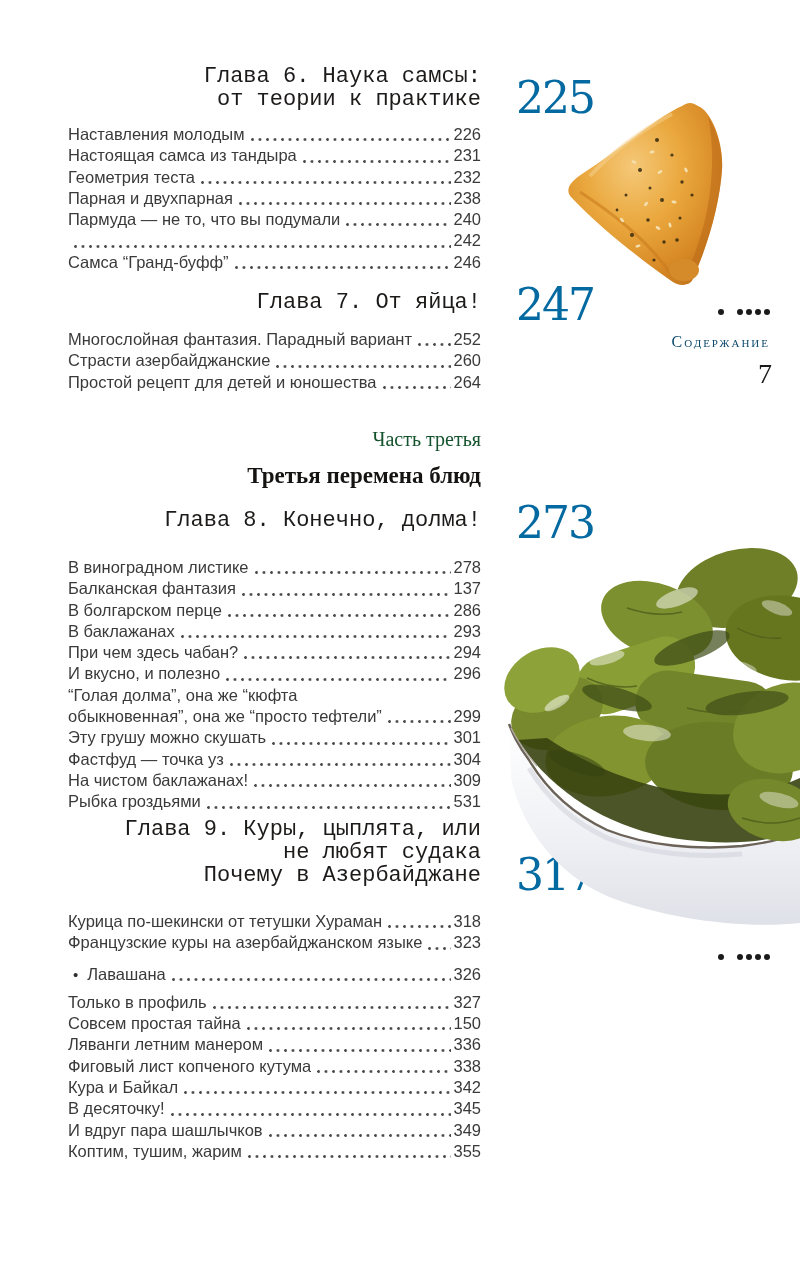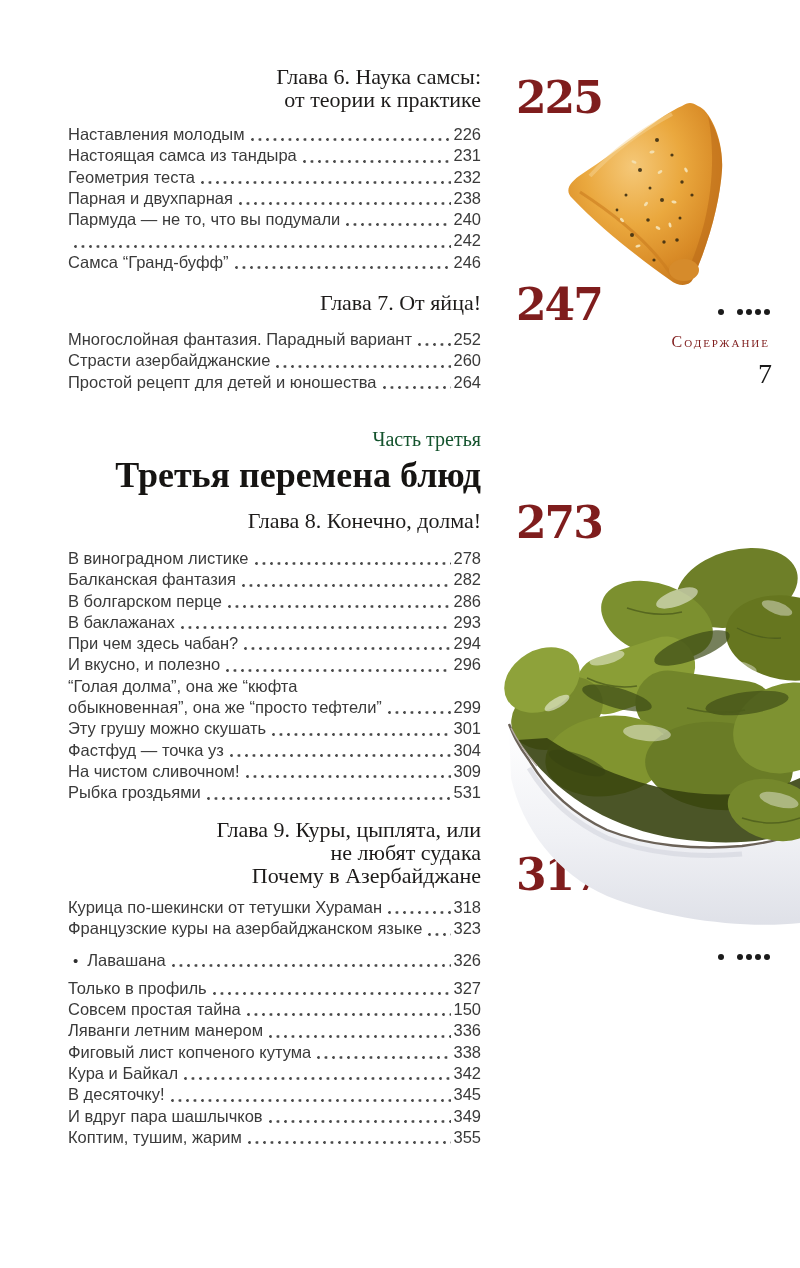--- a/index.html
+++ b/index.html
@@ -3,21 +3,21 @@
 <meta charset="utf-8">
 <style>
   html,body{margin:0;padding:0;background:#ffffff;}
   .page{
     position:relative;width:800px;height:1268px;background:#ffffff;overflow:hidden;
     font-family:"Liberation Sans","DejaVu Sans",sans-serif;color:#3a3a3a;
   }
   
   .sec{position:absolute;left:68px;width:413px;}
   .chapter-heading{
-    font-family:Liberation Serif, serif;
+    font-family:Liberation Mono, monospace;
     font-size:22px;line-height:23px;color:#1d1b1a;text-align:right;
   }
   .toc-list{width:100%;}
   .toc-row{
     display:flex;align-items:center;height:21.3px;line-height:21.3px;
     font-size:16.5px;color:#3a3a3a;white-space:nowrap;
   }
   .toc-row.cont .toc-title{flex:1;}
   .toc-title{overflow:hidden;}
   .leader{
@@ -29,35 +29,35 @@
   .toc-row.bullet{margin-top:10px;margin-bottom:7px;}
   .bullet-dot{margin:0 9px 0 5px;font-size:15px;color:#2e2e2e;}
   
   .part-block{position:absolute;left:68px;width:413px;text-align:right;}
   .part-kicker{
     font-family:"Liberation Serif","DejaVu Serif",serif;
     font-size:20px;line-height:22px;color:#14532d;
   }
   .part-title{
     font-family:"Liberation Serif","DejaVu Serif",serif;font-weight:bold;
-    font-size:36px;line-height:33px;margin-top:9px;color:#161412;
+    font-size:23px;line-height:33px;margin-top:9px;color:#161412;
   }
   
   .big-num{
     position:absolute;left:516px;
     font-family:"DejaVu Serif","Liberation Serif",serif;
-    font-size:44px;line-height:44px;letter-spacing:-2px;color:#7f1d1d;font-weight:bold;
+    font-size:44px;line-height:44px;letter-spacing:-2px;color:#0369a1;
   }
   .ornament{position:absolute;right:30px;display:flex;gap:13px;align-items:center;}
   .dot-group{display:flex;gap:3px;}
   .dot{width:6px;height:6px;border-radius:50%;background:#1b1b1b;}
   .contents-label{
     position:absolute;right:30px;top:333px;
     font-family:"Liberation Serif","DejaVu Serif",serif;
-    font-variant:small-caps;font-size:16px;letter-spacing:2px;color:#7f1d1d;
+    font-variant:small-caps;font-size:16px;letter-spacing:2px;color:#0c4a6e;
   }
   .folio{
     position:absolute;right:28px;top:359px;
     font-family:"Liberation Serif","DejaVu Serif",serif;
     font-size:28px;line-height:30px;color:#1a1a1a;
   }
   .photo{position:absolute;}
   .photo svg{display:block;}
 </style>
 </head>
@@ -133,30 +133,30 @@
 
   <div class="part-block" style="top:428px">
     <div class="part-kicker">Часть третья</div>
     <div class="part-title">Третья перемена блюд</div>
   </div>
 
   <section class="sec" style="top:509px">
     <div class="chapter-heading">
         <div class="chapter-heading-line">Глава 8. Конечно, долма!</div>
       </div>
-    <div class="toc-list" style="margin-top:16px">
+    <div class="toc-list" style="margin-top:25px">
         <div class="toc-row">
           <span class="toc-title">В виноградном листике</span>
           <span class="leader"></span>
           <span class="toc-page">278</span>
         </div>
         <div class="toc-row">
           <span class="toc-title">Балканская фантазия</span>
           <span class="leader"></span>
-          <span class="toc-page">282</span>
+          <span class="toc-page">137</span>
         </div>
         <div class="toc-row">
           <span class="toc-title">В болгарском перце</span>
           <span class="leader"></span>
           <span class="toc-page">286</span>
         </div>
         <div class="toc-row">
           <span class="toc-title">В баклажанах</span>
           <span class="leader"></span>
           <span class="toc-page">293</span>
@@ -183,39 +183,39 @@
           <span class="toc-title">Эту грушу можно скушать</span>
           <span class="leader"></span>
           <span class="toc-page">301</span>
         </div>
         <div class="toc-row">
           <span class="toc-title">Фастфуд — точка уз</span>
           <span class="leader"></span>
           <span class="toc-page">304</span>
         </div>
         <div class="toc-row">
-          <span class="toc-title">На чистом сливочном!</span>
+          <span class="toc-title">На чистом баклажанах!</span>
           <span class="leader"></span>
           <span class="toc-page">309</span>
         </div>
         <div class="toc-row">
           <span class="toc-title">Рыбка гроздьями</span>
           <span class="leader"></span>
           <span class="toc-page">531</span>
         </div>
       </div>
   </section>
 
   <section class="sec" style="top:818px">
     <div class="chapter-heading">
         <div class="chapter-heading-line">Глава 9. Куры, цыплята, или</div>
         <div class="chapter-heading-line">не любят судака</div>
         <div class="chapter-heading-line">Почему в Азербайджане</div>
       </div>
-    <div class="toc-list" style="margin-top:10px">
+    <div class="toc-list" style="margin-top:24px">
         <div class="toc-row">
           <span class="toc-title">Курица по-шекински от тетушки Хураман</span>
           <span class="leader"></span>
           <span class="toc-page">318</span>
         </div>
         <div class="toc-row">
           <span class="toc-title">Французские куры на азербайджанском языке</span>
           <span class="leader"></span>
           <span class="toc-page">323</span>
         </div>

